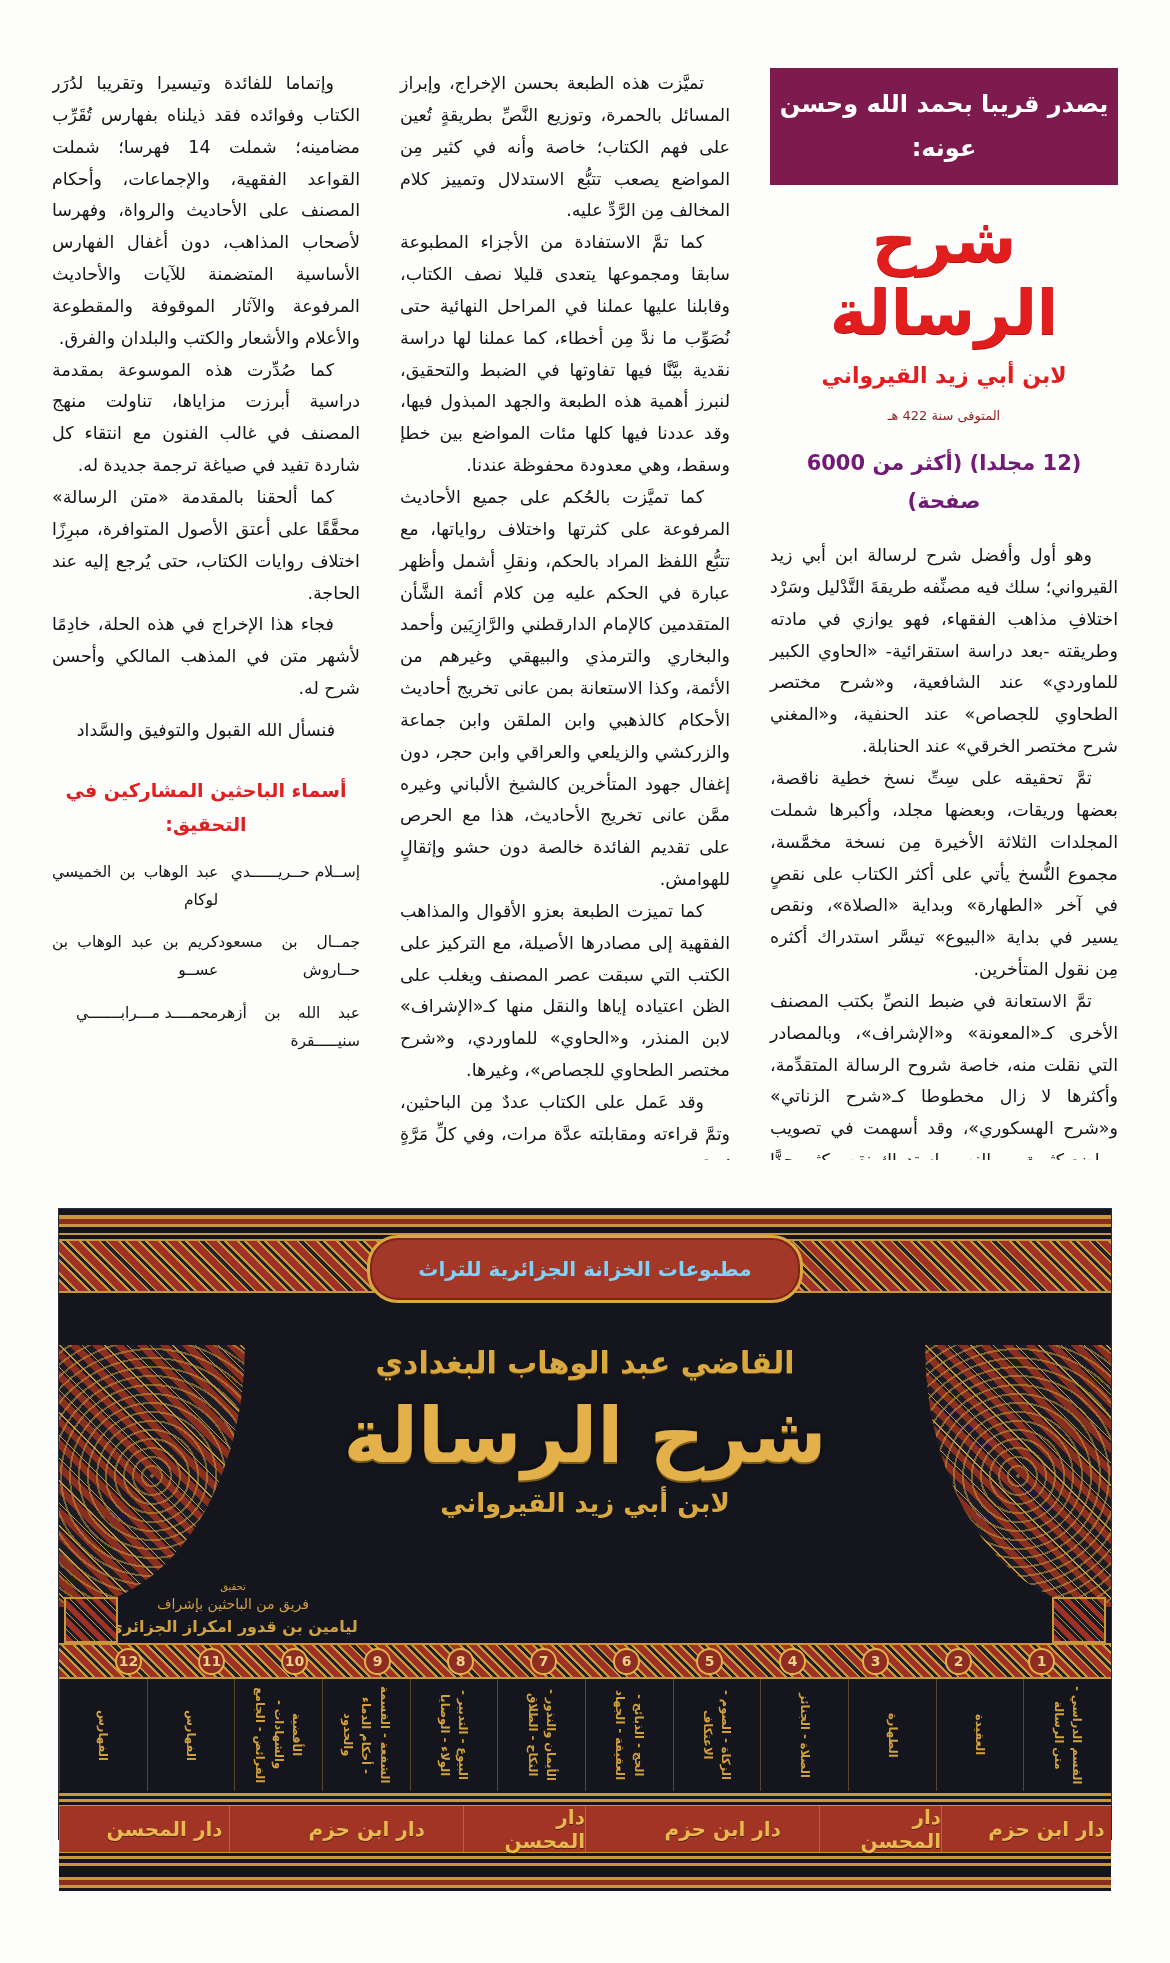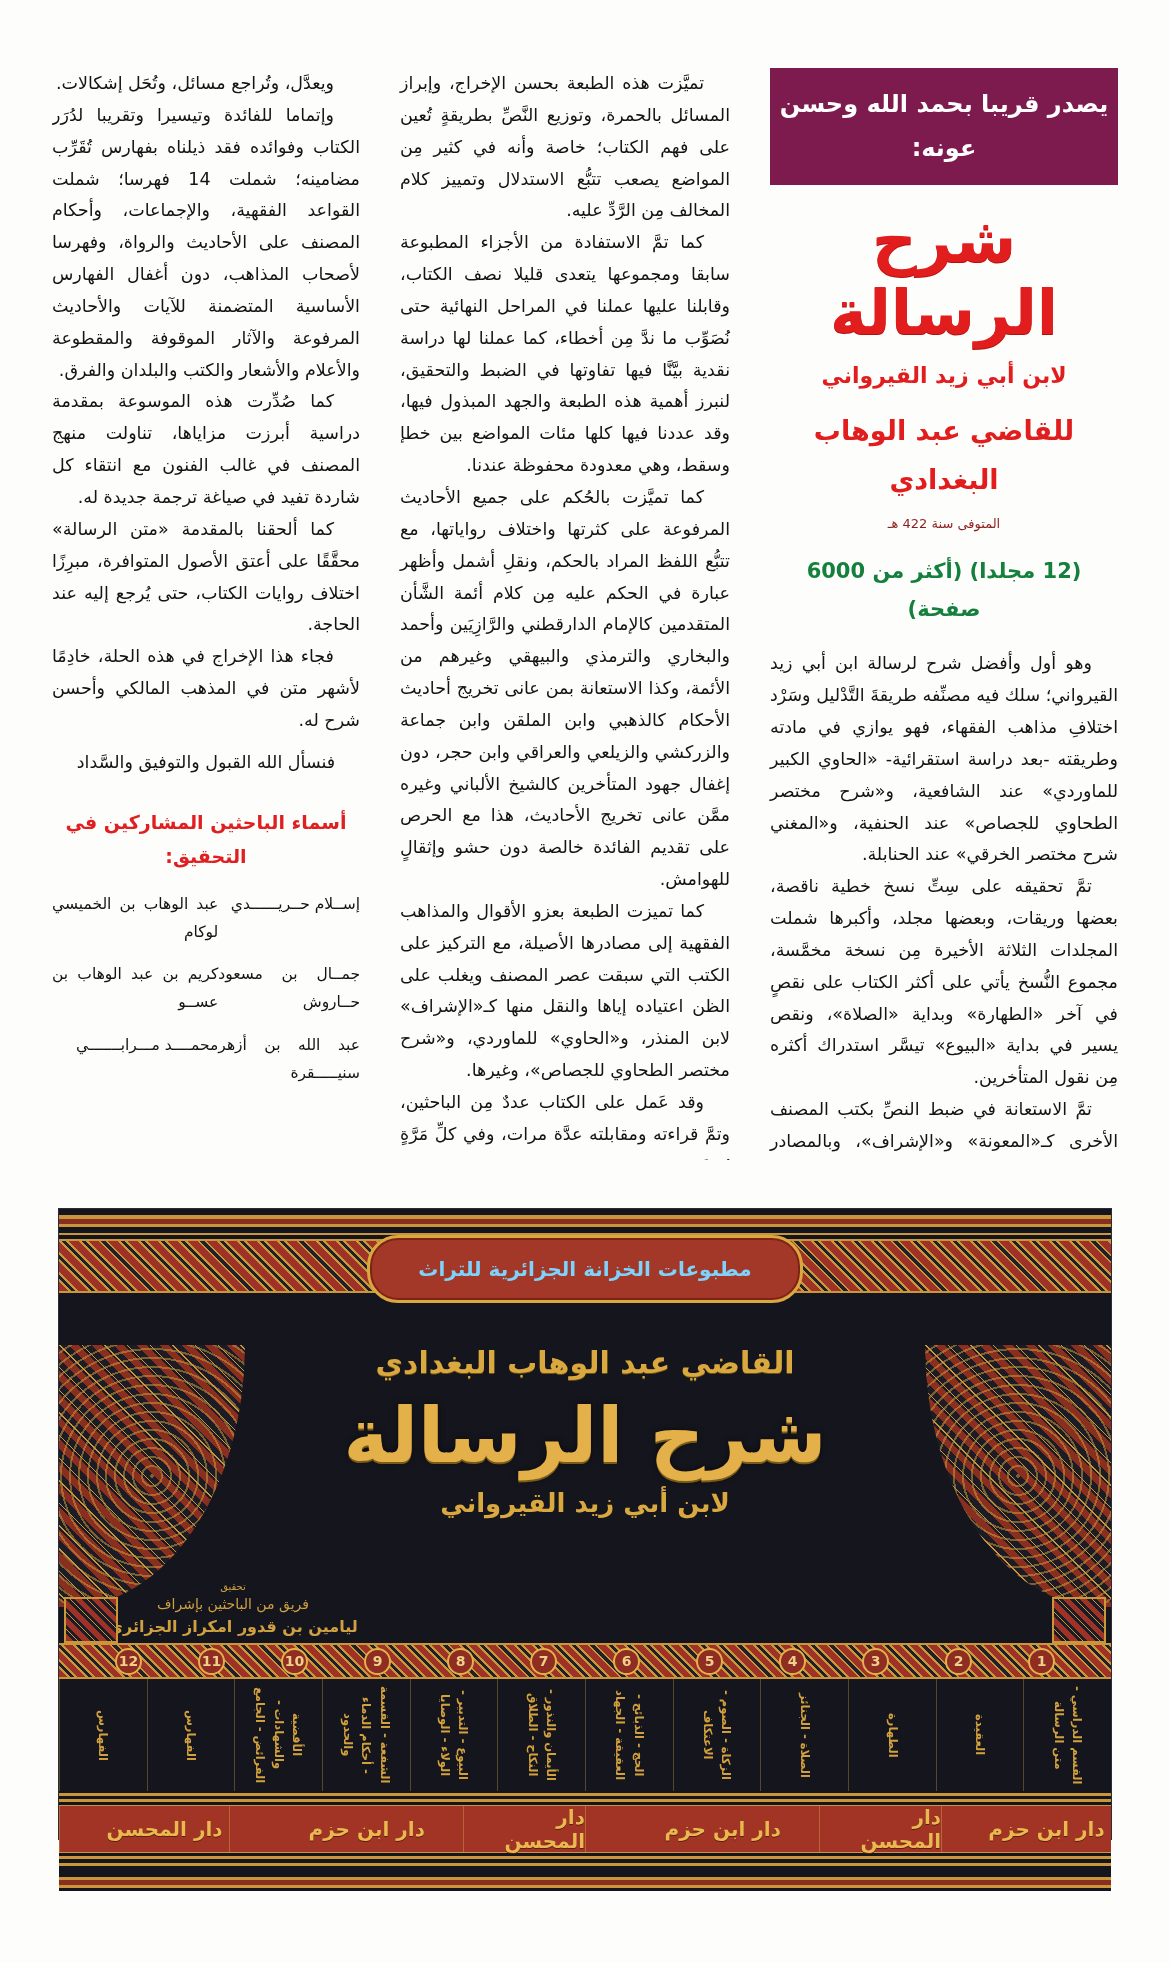--- a/index.html
+++ b/index.html
@@ -23,21 +23,21 @@
     font-size:24px;font-weight:bold;padding:15px 4px;margin-bottom:20px;
     letter-spacing:.5px;
   }
   .callig-title{
     color:#e11d1d;text-align:center;font-weight:bold;
     font-size:62px;line-height:1.15;text-shadow:0 1px 0 #b30f0f;
   }
   .callig-sub{color:#e11d1d;text-align:center;font-weight:bold;font-size:22px;margin-top:8px;}
   .callig-author{color:#e11d1d;text-align:center;font-weight:bold;font-size:27px;margin-top:10px;}
   .death-note{color:#8b1f1f;text-align:center;font-size:13px;margin-top:8px;}
-  .volumes-note{color:#15803d;text-align:center;font-weight:bold;font-size:21px;margin:16px 0 20px;}
+  .volumes-note{color:#701a75;text-align:center;font-weight:bold;font-size:21px;margin:16px 0 20px;}
   .dua{text-align:center;text-indent:0 !important;margin:10px 0 26px !important;font-weight:500;}
   .res-heading{
     color:#e02020;font-weight:bold;text-align:center;font-size:19px;margin:6px 0 16px;
   }
   .res-row{display:flex;margin-bottom:14px;font-size:15.5px;}
   .res-cell-r{flex:0 0 46%;}
   .res-cell-l{flex:1;}
   
   .cover{
     position:absolute;top:1208px;left:58px;width:1054px;height:632px;
@@ -142,38 +142,36 @@
 <body>
 
 <div class="page">
 
   <div class="text-section">
 
     <div class="col col-right">
       <div class="banner">يصدر قريبا بحمد الله وحسن عونه:</div>
       <div class="callig-title">شرح الرسالة</div>
       <div class="callig-sub">لابن أبي زيد القيرواني</div>
-      <div class="callig-author">للقاضي عبد الوهاب البغدادي</div>
       <div class="death-note">المتوفى سنة 422 هـ</div>
       <div class="volumes-note">(12 مجلدا) (أكثر من 6000 صفحة)</div>
       <p>وهو أول وأفضل شرح لرسالة ابن أبي زيد القيرواني؛ سلك فيه مصنِّفه طريقةَ التَّدْليل وسَرْد اختلافِ مذاهب الفقهاء، فهو يوازي في مادته وطريقته -بعد دراسة استقرائية- «الحاوي الكبير للماوردي» عند الشافعية، و«شرح مختصر الطحاوي للجصاص» عند الحنفية، و«المغني شرح مختصر الخرقي» عند الحنابلة.</p>
       <p>تمَّ تحقيقه على سِتِّ نسخ خطية ناقصة، بعضها وريقات، وبعضها مجلد، وأكبرها شملت المجلدات الثلاثة الأخيرة مِن نسخة مخمَّسة، مجموع النُّسخ يأتي على أكثر الكتاب على نقصٍ في آخر «الطهارة» وبداية «الصلاة»، ونقص يسير في بداية «البيوع» تيسَّر استدراك أكثره مِن نقول المتأخرين.</p>
       <p>تمَّ الاستعانة في ضبط النصِّ بكتب المصنف الأخرى كـ«المعونة» و«الإشراف»، وبالمصادر التي نقلت منه، خاصة شروح الرسالة المتقدِّمة، وأكثرها لا زال مخطوطا كـ«شرح الزناتي» و«شرح الهسكوري»، وقد أسهمت في تصويب مواضع كثيرة مِن النص واستدراك نقص كثيرٍ جدًّا كما سيلاحظه القارئ في من خلال هوامش التحقيق.</p>
     </div>
 
     <div class="col col-middle">
       <p>تميَّزت هذه الطبعة بحسن الإخراج، وإبراز المسائل بالحمرة، وتوزيع النَّصِّ بطريقةٍ تُعين على فهم الكتاب؛ خاصة وأنه في كثير مِن المواضع يصعب تتبُّع الاستدلال وتمييز كلام المخالف مِن الرَّدِّ عليه.</p>
       <p>كما تمَّ الاستفادة من الأجزاء المطبوعة سابقا ومجموعها يتعدى قليلا نصف الكتاب، وقابلنا عليها عملنا في المراحل النهائية حتى نُصَوِّب ما ندَّ مِن أخطاء، كما عملنا لها دراسة نقدية بيَّنَّا فيها تفاوتها في الضبط والتحقيق، لنبرز أهمية هذه الطبعة والجهد المبذول فيها، وقد عددنا فيها كلها مئات المواضع بين خطإ وسقط، وهي معدودة محفوظة عندنا.</p>
       <p>كما تميَّزت بالحُكم على جميع الأحاديث المرفوعة على كثرتها واختلاف رواياتها، مع تتبُّع اللفظ المراد بالحكم، ونقلِ أشمل وأظهر عبارة في الحكم عليه مِن كلام أئمة الشَّأن المتقدمين كالإمام الدارقطني والرَّازِيَين وأحمد والبخاري والترمذي والبيهقي وغيرهم من الأئمة، وكذا الاستعانة بمن عانى تخريج أحاديث الأحكام كالذهبي وابن الملقن وابن جماعة والزركشي والزيلعي والعراقي وابن حجر، دون إغفال جهود المتأخرين كالشيخ الألباني وغيره ممَّن عانى تخريج الأحاديث، هذا مع الحرص على تقديم الفائدة خالصة دون حشو وإثقالٍ للهوامش.</p>
       <p>كما تميزت الطبعة بعزو الأقوال والمذاهب الفقهية إلى مصادرها الأصيلة، مع التركيز على الكتب التي سبقت عصر المصنف ويغلب على الظن اعتياده إياها والنقل منها كـ«الإشراف» لابن المنذر، و«الحاوي» للماوردي، و«شرح مختصر الطحاوي للجصاص»، وغيرها.</p>
       <p>وقد عَمل على الكتاب عددٌ مِن الباحثين، وتمَّ قراءته ومقابلته عدَّة مرات، وفي كلِّ مَرَّةٍ يُصوَّب فيه</p>
     </div>
 
     <div class="col col-left">
-      <p>ويعدَّل، وتُراجع مسائل، وتُحَل إشكالات.</p>
       <p>وإتماما للفائدة وتيسيرا وتقريبا لدُرَر الكتاب وفوائده فقد ذيلناه بفهارس تُقَرِّب مضامينه؛ شملت 14 فهرسا؛ شملت القواعد الفقهية، والإجماعات، وأحكام المصنف على الأحاديث والرواة، وفهرسا لأصحاب المذاهب، دون أغفال الفهارس الأساسية المتضمنة للآيات والأحاديث المرفوعة والآثار الموقوفة والمقطوعة والأعلام والأشعار والكتب والبلدان والفرق.</p>
       <p>كما صُدِّرت هذه الموسوعة بمقدمة دراسية أبرزت مزاياها، تناولت منهج المصنف في غالب الفنون مع انتقاء كل شاردة تفيد في صياغة ترجمة جديدة له.</p>
       <p>كما ألحقنا بالمقدمة «متن الرسالة» محقَّقًا على أعتق الأصول المتوافرة، مبرِزًا اختلاف روايات الكتاب، حتى يُرجع إليه عند الحاجة.</p>
       <p>فجاء هذا الإخراج في هذه الحلة، خادِمًا لأشهر متن في المذهب المالكي وأحسن شرح له.</p>
       <p class="dua">فنسأل الله القبول والتوفيق والسَّداد</p>
 
       <div class="res-heading">أسماء الباحثين المشاركين في التحقيق:</div>
 
       <div class="res-row">
         <div class="res-cell-r">إســلام حــريــــــدي</div>

